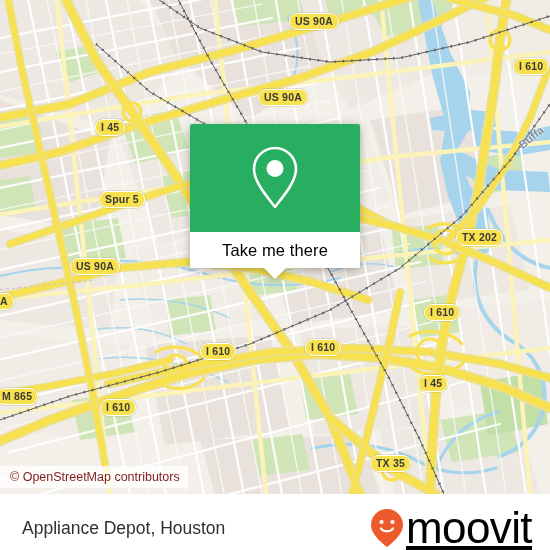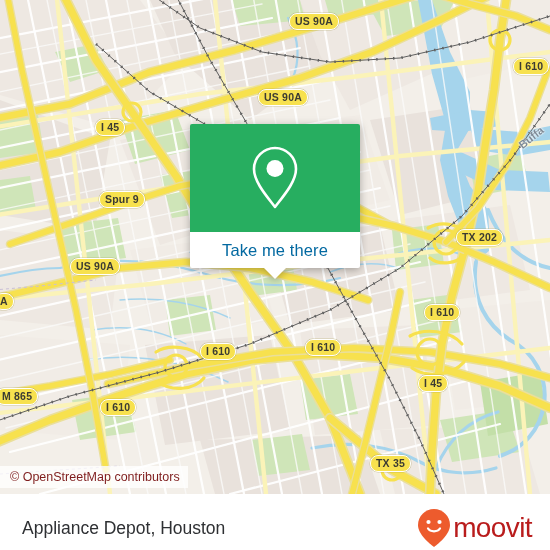--- a/index.html
+++ b/index.html
@@ -93,21 +93,21 @@
   #callout-white {
     width: 170px;
     height: 36px;
     background: #ffffff;
     border-radius: 0 0 2px 2px;
     display: flex;
     align-items: center;
     justify-content: center;
   }
   #callout-label {
-    color: #0369a1;
+    color: #000000;
     font-family: "Liberation Sans", sans-serif;
     font-size: 16.5px;
     letter-spacing: 0.1px;
   }
   #callout-tail {
     position: absolute;
     left: 50%;
     top: 144px;
     margin-left: -11px;
     width: 0; height: 0;
@@ -133,26 +133,27 @@
     font-family: "Liberation Sans", sans-serif;
     font-size: 17.5px;
     white-space: nowrap;
   }
   #brand {
     display: flex;
     align-items: center;
     gap: 2px;
   }
   #brand-name {
-    color: #b91c1c;
-    font-family: "Liberation Sans", sans-serif;
-    font-size: 28px;
+    color: #000000;
+    font-family: "Liberation Sans", sans-serif;
+    font-size: 44px;
     font-weight: normal;
     letter-spacing: -0.6px;
     line-height: 32px;
+    text-decoration: underline;
   }
 </style>
 </head>
 <body>
 
 <div id="page">
 
   <div id="map">
 
     <svg id="map-svg" width="550" height="494" viewBox="0 0 550 494">
@@ -371,21 +372,21 @@
       </g>
 
       <path class="bound" d="M-6,290 L40,286 L96,280"></path>
       <path class="bound" d="M0,474 L60,470 L120,466"></path>
     </svg>
 
     <div class="shield" style="left:289px; top:13px;">US 90A</div>
     <div class="shield" style="left:513px; top:58px;">I 610</div>
     <div class="shield" style="left:258px; top:89px;">US 90A</div>
     <div class="shield" style="left:95px;  top:119px;">I 45</div>
-    <div class="shield" style="left:99px;  top:191px;">Spur 9</div>
+    <div class="shield" style="left:99px;  top:191px;">Spur 5</div>
     <div class="shield" style="left:456px; top:229px;">TX 202</div>
     <div class="shield" style="left:70px;  top:258px;">US 90A</div>
     <div class="shield" style="left:-6px;  top:293px;">A</div>
     <div class="shield" style="left:424px; top:304px;">I 610</div>
     <div class="shield" style="left:305px; top:339px;">I 610</div>
     <div class="shield" style="left:200px; top:343px;">I 610</div>
     <div class="shield" style="left:418px; top:375px;">I 45</div>
     <div class="shield" style="left:-4px;  top:388px;">M 865</div>
     <div class="shield" style="left:100px; top:399px;">I 610</div>
     <div class="shield" style="left:370px; top:455px;">TX 35</div>

